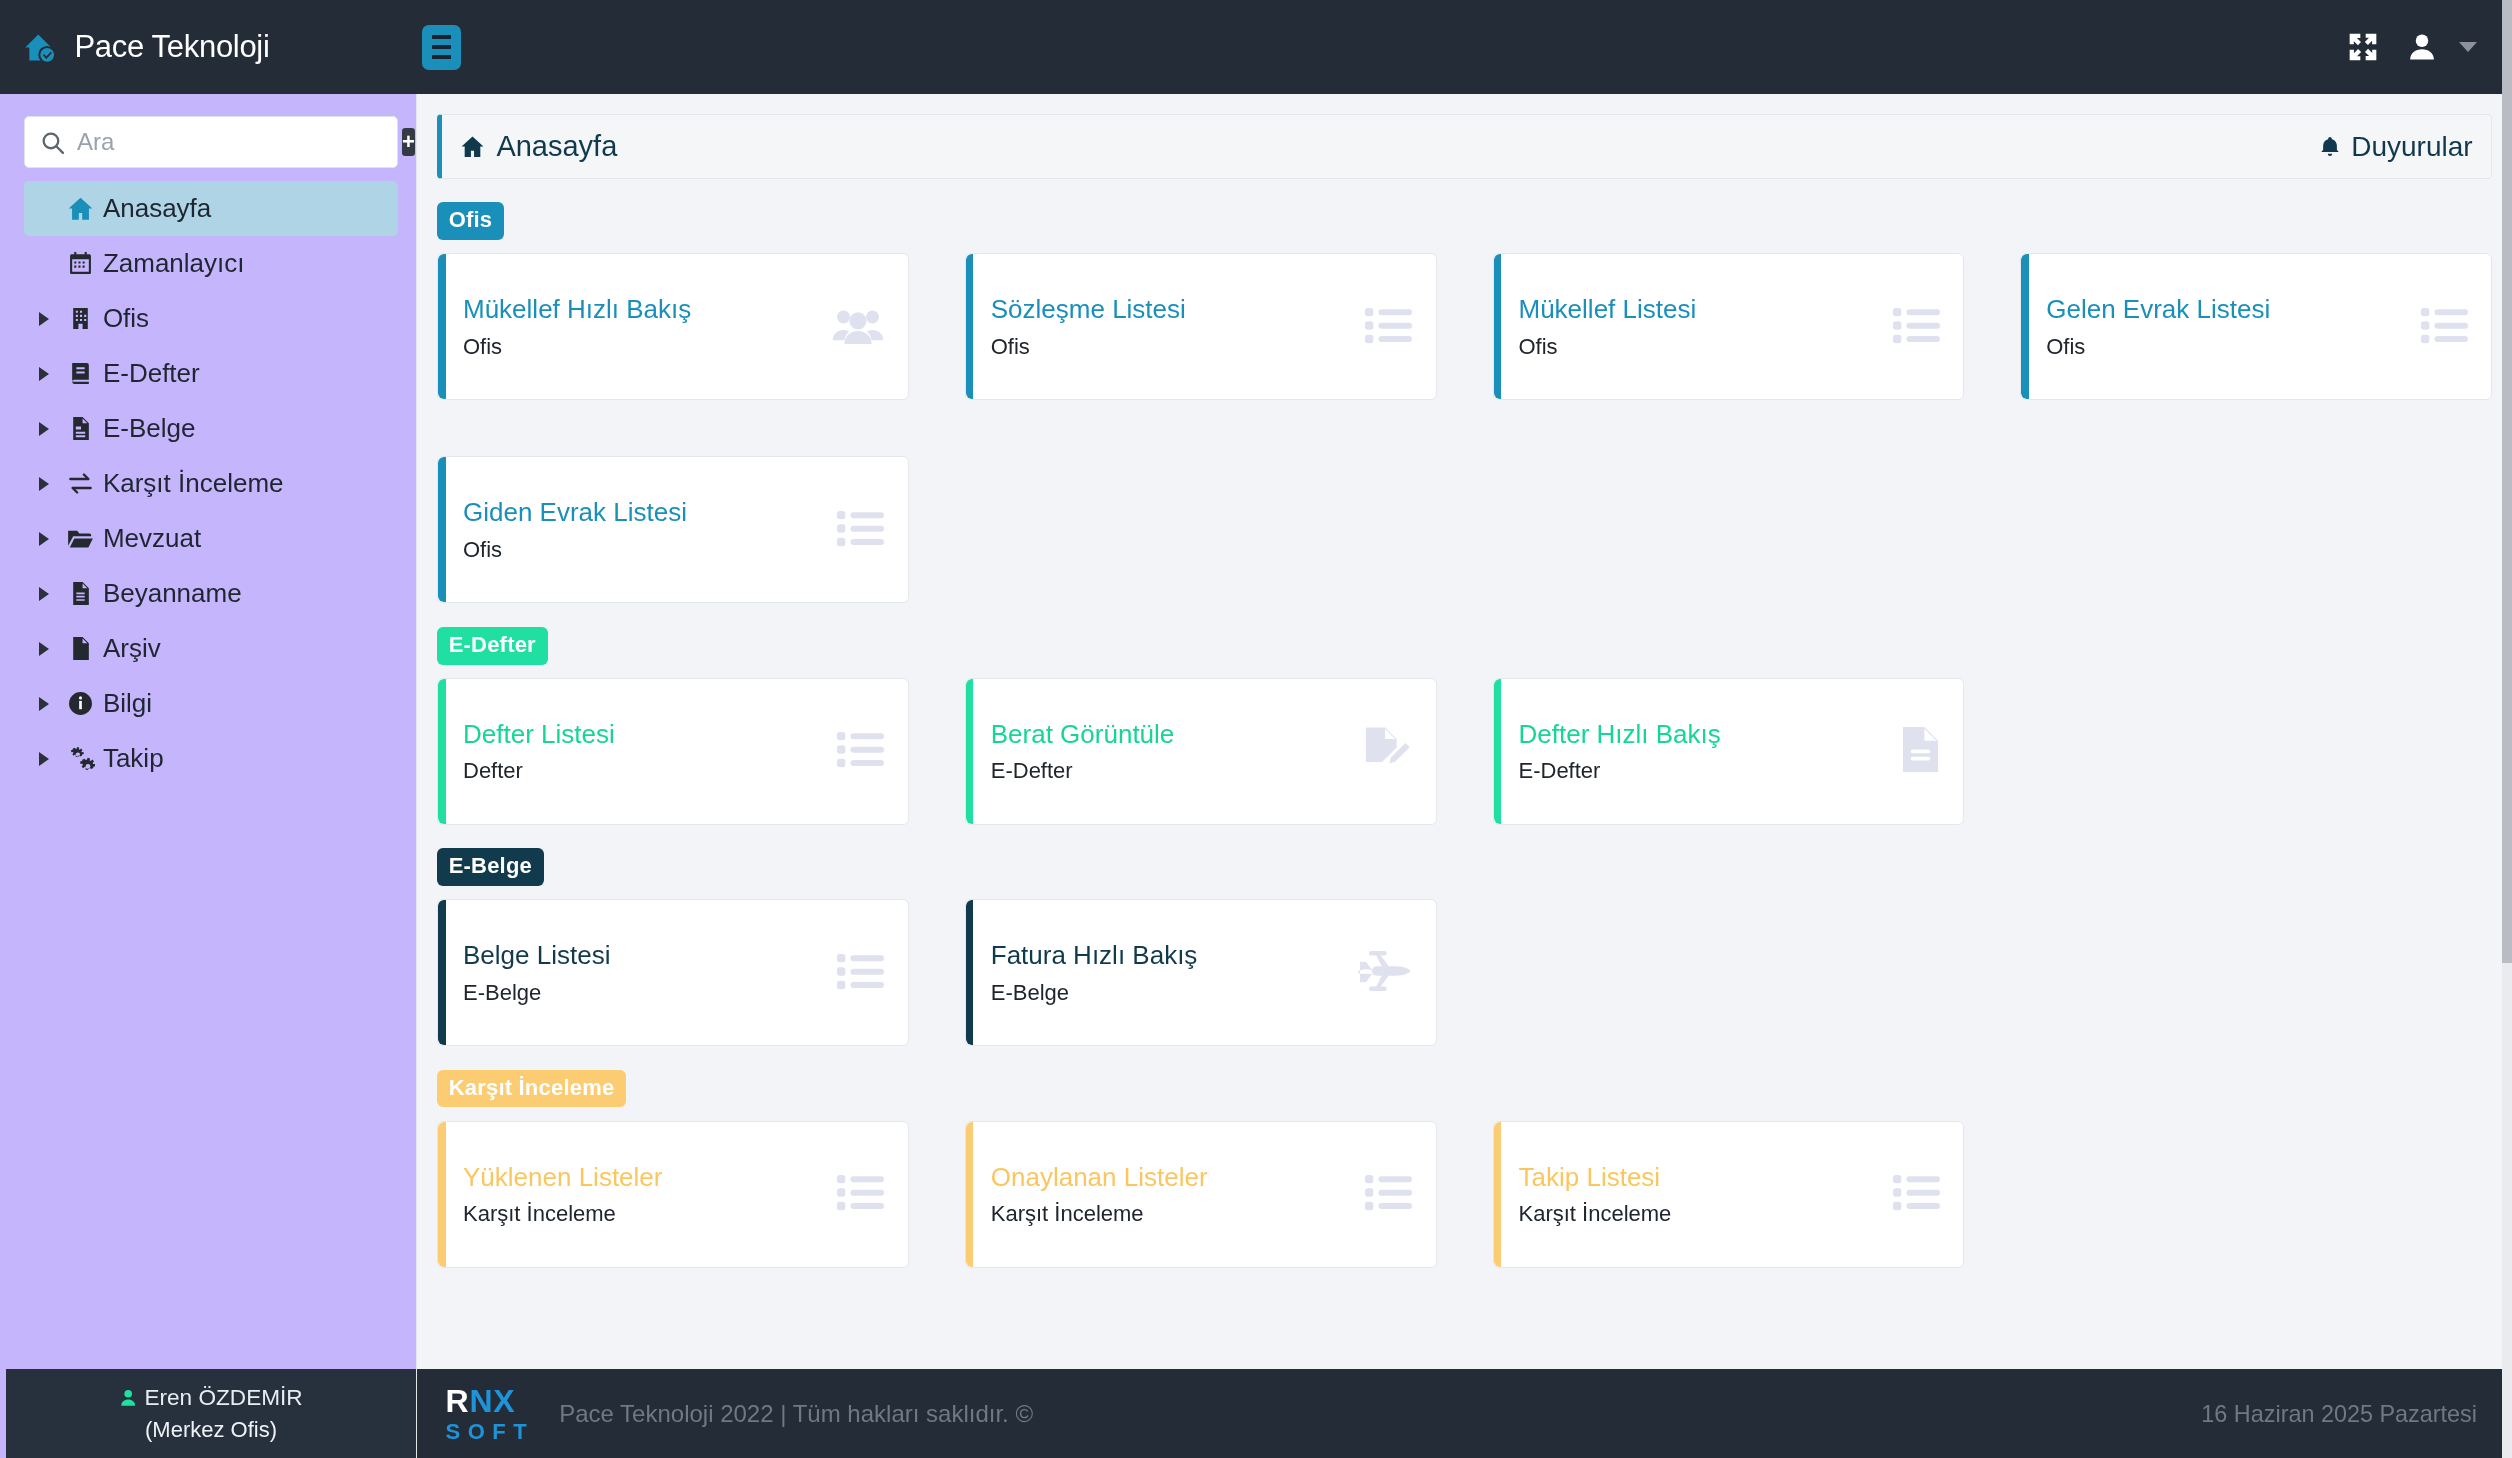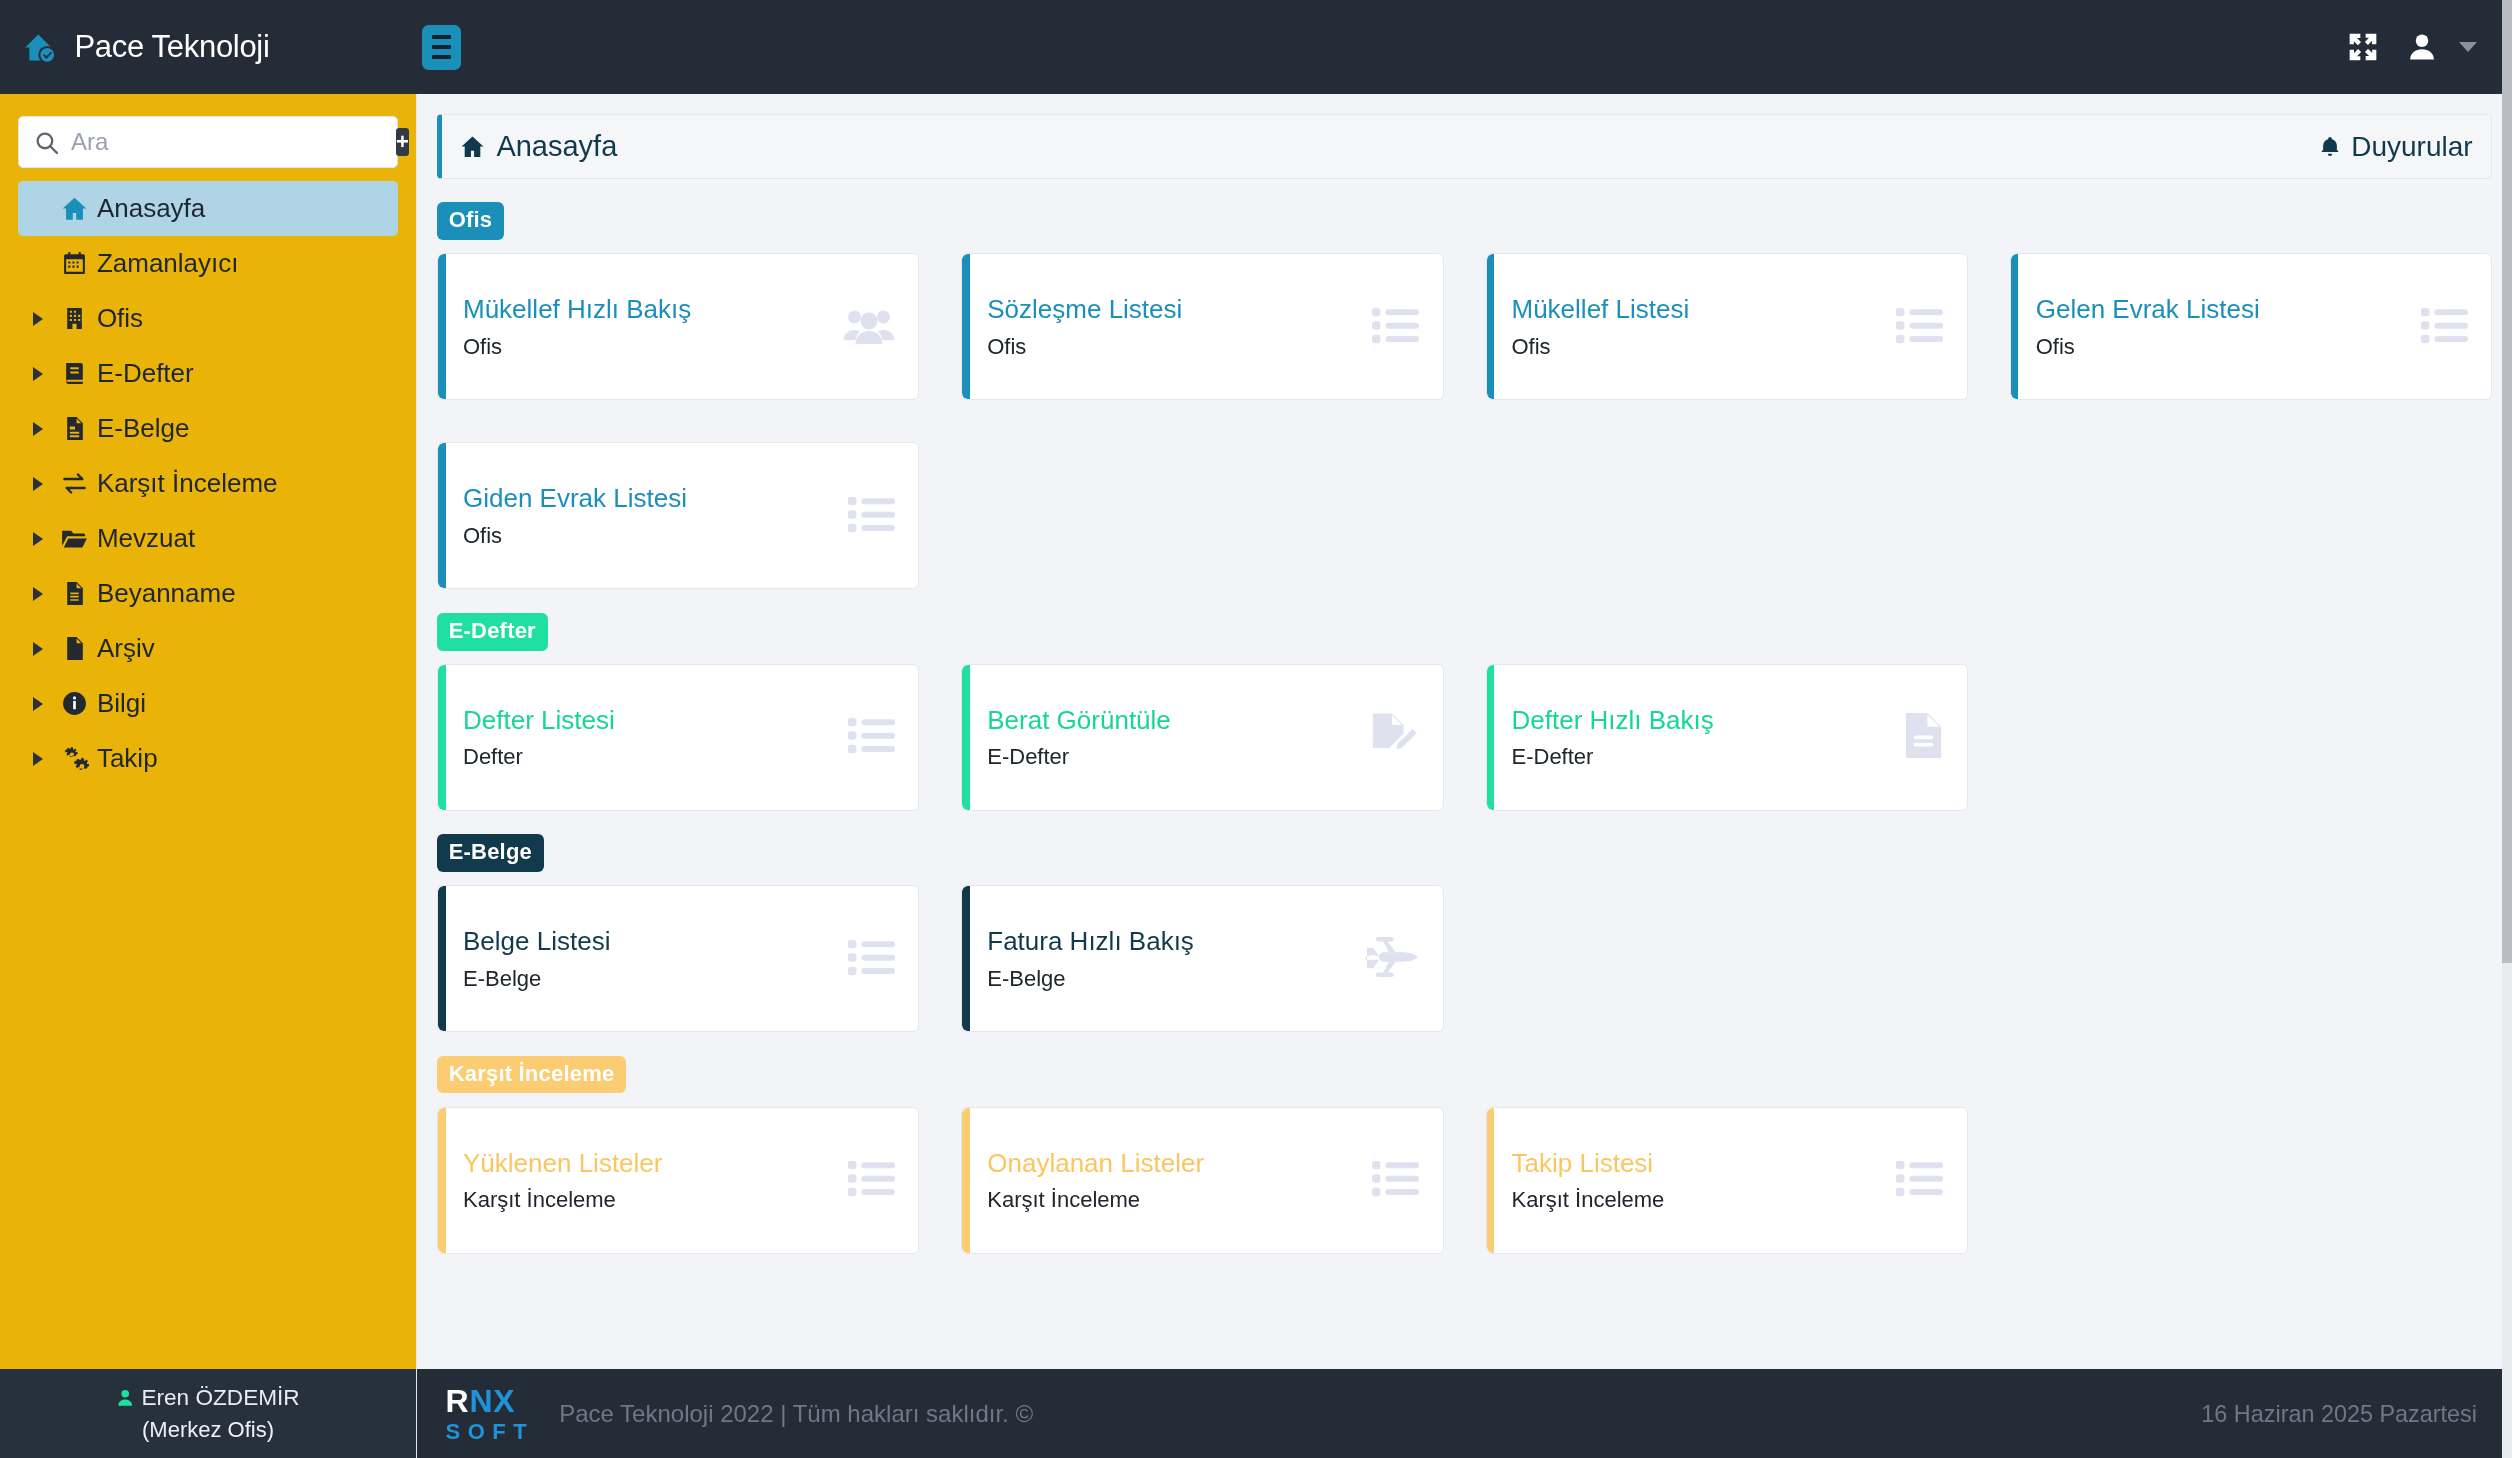--- a/index.html
+++ b/index.html
@@ -49,23 +49,23 @@
     width: 0; height: 0; border-left: 9.2px solid transparent; border-right: 9.2px solid transparent;
     border-top: 10px solid #8b929c; margin-left: -6.7px;
   }
 
   
   .body { flex: 1 1 auto; display: flex; min-height: 0; }
 
   
   .sidebar {
     width: 417px; flex: 0 0 417px;
-    background: #eab308;
+    background: #c4b5fd;
     border-right: 0.8px solid #e2e7ea;
-    display: flex; flex-direction: column;
+    display: flex; flex-direction: column; padding-left: 6px;
   }
   .search-wrap { padding: 22px 18.4px 3.3px 18.4px; }
   .search-box {
     height: 52px; background:#ffffff; border:0.8px solid #dfe4e8; border-radius: 5px;
     display:flex; align-items:center; padding: 0 10px 0 15px; gap: 11.7px;
   }
   .search-icon { flex:0 0 auto; }
   .search-input {
     flex: 1 1 auto; border:none; outline:none; font-size: 24px; color:#3b4350;
     font-family: "Liberation Sans", sans-serif; background: transparent;
@@ -118,21 +118,21 @@
   .pagehead-right { margin-left:auto; display:flex; align-items:center; gap: 10px;
     font-size: 28px; color:#11394d; }
 
   .section { margin-top: 23.4px; }
   .badge {
     display:inline-block; border-radius: 5.9px; padding: 5px 11.7px 6.7px 11.7px;
     color:#ffffff; font-size: 22px; font-weight: bold; letter-spacing: 0.2px;
     font-family: "Liberation Sans Narrow","Liberation Sans", sans-serif;
   }
   .cards {
-    display: grid; grid-template-columns: repeat(4, 1fr); gap: 42px;
+    display: grid; grid-template-columns: repeat(4, 1fr); gap: 56px;
     margin-top: 13.4px;
   }
   .card {
     background:#ffffff; border:0.8px solid #e4e8ec; border-radius: 5.9px;
     height: 147px; position: relative;
     display:flex; align-items:center; padding: 0 23.4px 0 25px;
     overflow: hidden;
   }
   .card-accent { position:absolute; left:0; top:0; bottom:0; width: 7.5px; border-radius: 5.9px 0 0 5.9px; }
   .card-text { display:flex; flex-direction:column; gap: 8.4px; min-width:0; }

